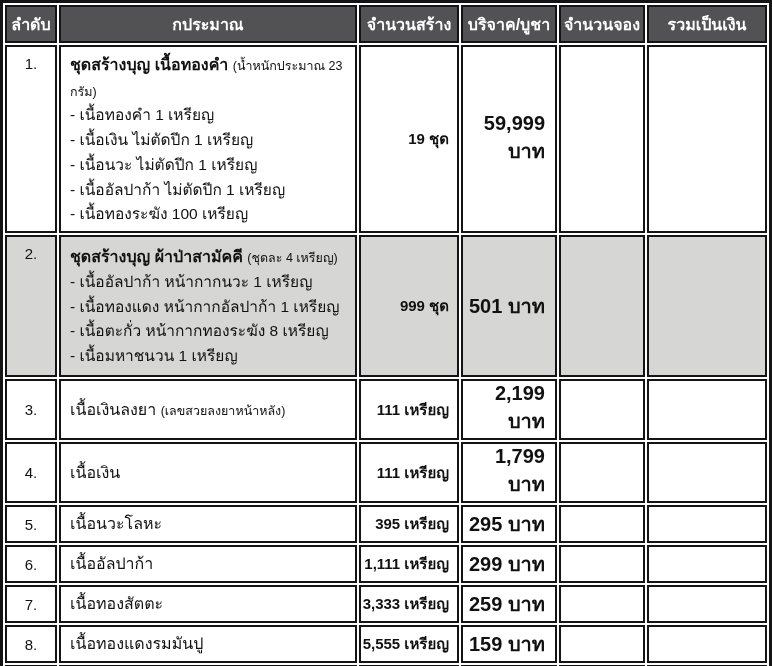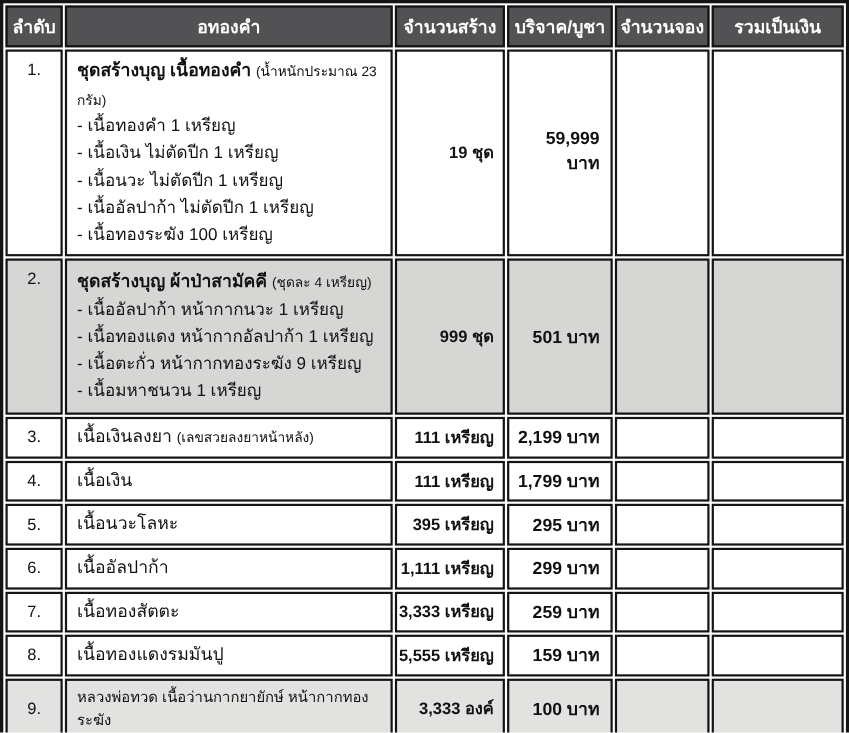--- a/index.html
+++ b/index.html
@@ -55,21 +55,21 @@
     text-align:left;vertical-align:middle;
     padding:4px 6px 4px 9px;
     font-size:16px;line-height:1.6;
   }
   .cell-qty{
     text-align:right;vertical-align:middle;
     font-weight:bold;font-size:15px;padding-right:8px;
   }
   .cell-price{
     text-align:right;vertical-align:middle;
-    font-weight:bold;font-size:16px;padding-right:10px;
+    font-weight:bold;font-size:20px;padding-right:10px;
   }
   .item-title{font-weight:bold;font-size:16px;}
   .item-note{font-weight:normal;font-size:12.5px;}
   .sub-line{font-size:15.5px;font-weight:normal;}
   .small-item{font-size:13.5px;}
   tr.gray td{background:var(--row_gray_bg);}
   tr.gray9 td{background:var(--row9_gray_bg);}
 </style>
 </head>
 <body>
@@ -81,21 +81,21 @@
         <col style="width:298px">
         <col style="width:100px">
       <col style="width:96px">
         <col style="width:86px">
         <col style="width:120px">
     </colgroup>
 
     <tbody>
         <tr class="r-head">
       <th>ลำดับ</th>
-      <th>อทองคำ</th>
+      <th>กประมาณ</th>
       <th>จำนวนสร้าง</th>
       <th>บริจาค/บูชา</th>
       <th>จำนวนจอง</th>
       <th>รวมเป็นเงิน</th>
     </tr>
 
     <tr class="r-big1">
       <td class="cell-no va-top" style="padding-top:8px">1.</td>
       <td class="cell-item va-top" style="padding-top:5px">
         <div><span class="item-title">ชุดสร้างบุญ เนื้อทองคำ</span> <span class="item-note">(น้ำหนักประมาณ 23 กรัม)</span></div>
@@ -110,21 +110,21 @@
       <td></td>
       <td></td>
     </tr>
 
     <tr class="r-big2 gray">
       <td class="cell-no va-top" style="padding-top:8px">2.</td>
       <td class="cell-item va-top" style="padding-top:5px">
         <div><span class="item-title">ชุดสร้างบุญ ผ้าป่าสามัคคี</span> <span class="item-note">(ชุดละ 4 เหรียญ)</span></div>
         <div class="sub-line">- เนื้ออัลปาก้า หน้ากากนวะ 1 เหรียญ</div>
         <div class="sub-line">- เนื้อทองแดง หน้ากากอัลปาก้า 1 เหรียญ</div>
-        <div class="sub-line">- เนื้อตะกั่ว หน้ากากทองระฆัง 9 เหรียญ</div>
+        <div class="sub-line">- เนื้อตะกั่ว หน้ากากทองระฆัง 8 เหรียญ</div>
         <div class="sub-line">- เนื้อมหาชนวน 1 เหรียญ</div>
       </td>
       <td class="cell-qty">999 ชุด</td>
       <td class="cell-price">501 บาท</td>
       <td></td>
       <td></td>
     </tr>
 
     <tr class="r-std">
       <td class="cell-no">3.</td>

